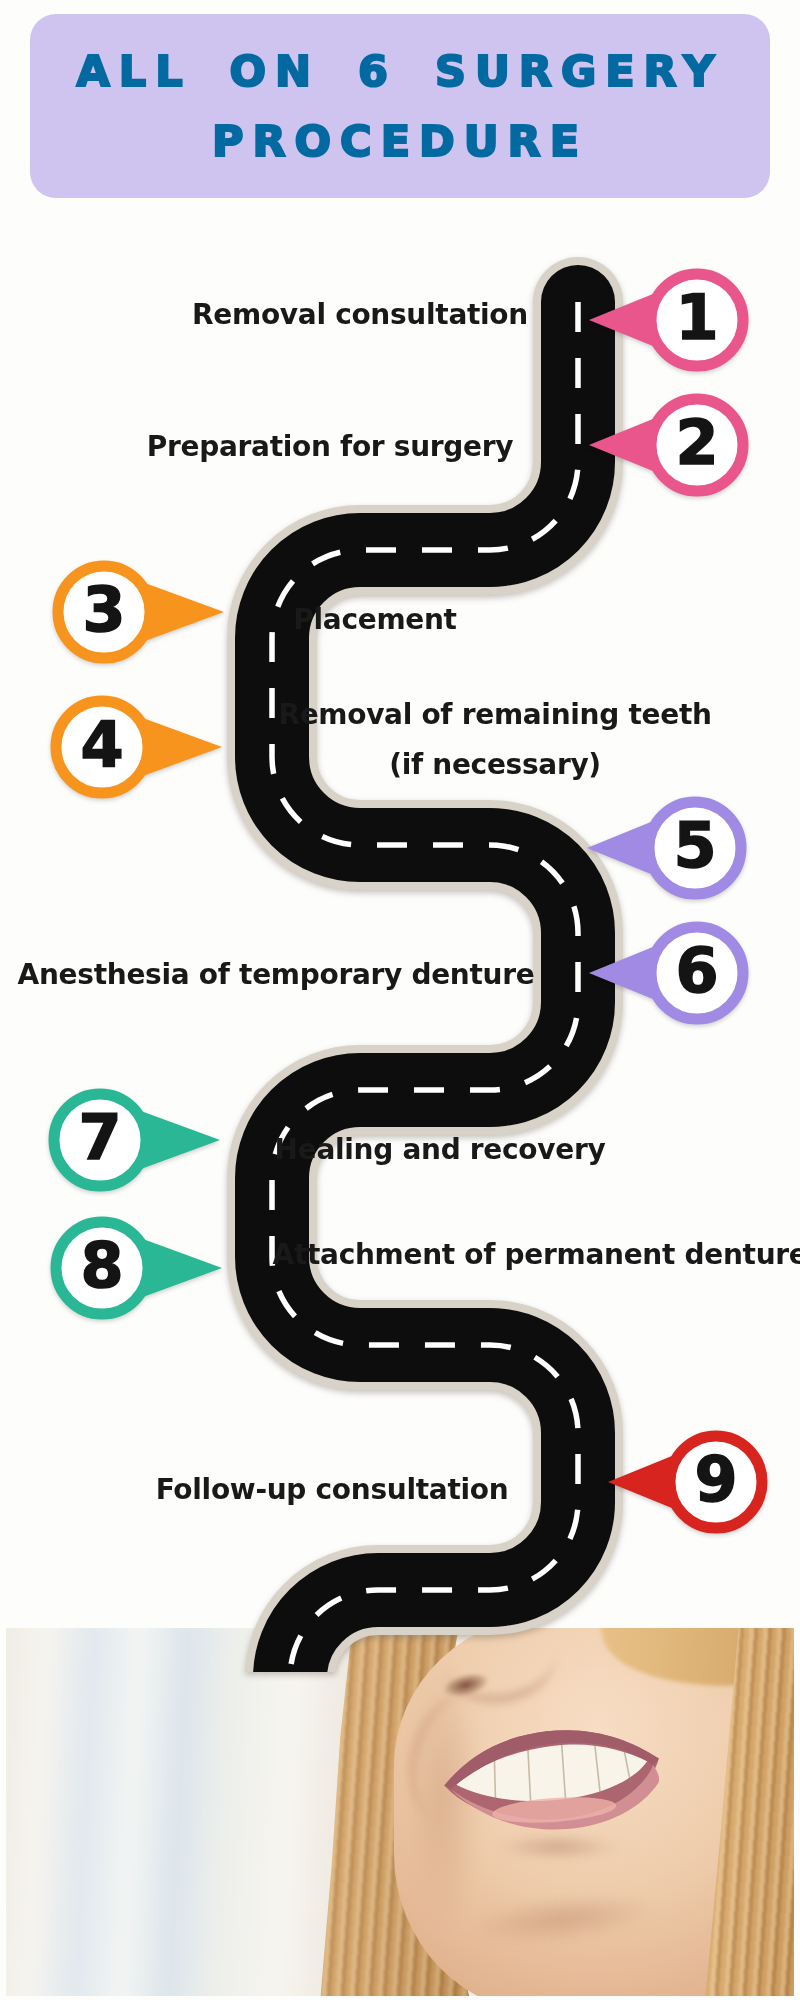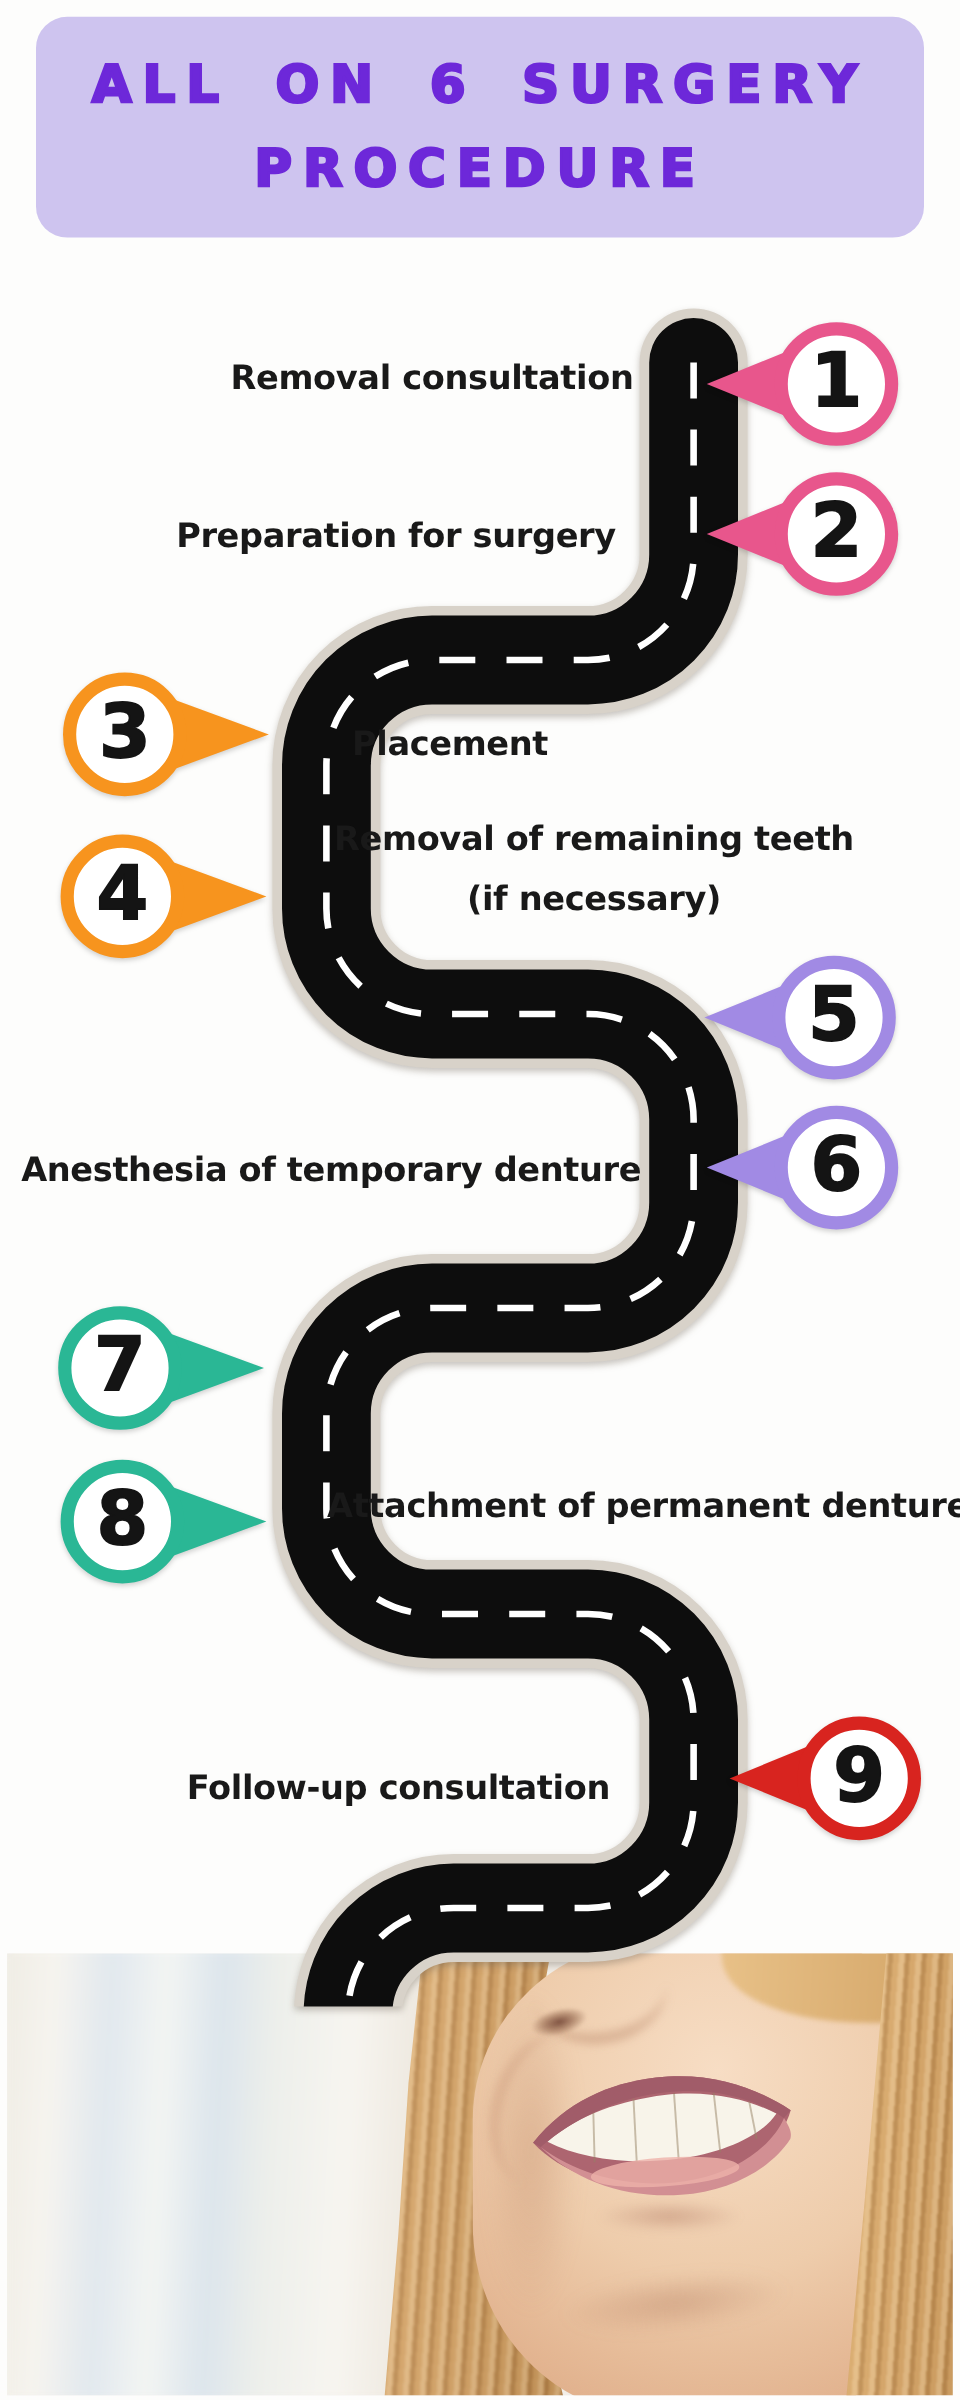--- a/index.html
+++ b/index.html
@@ -16,21 +16,21 @@
   svg.road{position:absolute;left:0;top:0;z-index:3;
            filter:drop-shadow(0 3px 3px rgba(110,100,88,.38));}
 
   
   .lbl{position:absolute;transform:translate(-50%,-50%);z-index:4;
        font-size:28px;font-weight:800;color:#191919;letter-spacing:-.3px;
        white-space:nowrap;text-align:center;line-height:50px;}
   .lbl1{left:360px;top:315px;}
   .lbl2{left:330px;top:447px;}
   .lbl3{left:375px;top:620px;}
-  .lbl4{left:495px;top:724px;}
+  .lbl4{left:495px;top:740px;}
   .lbl5{left:276px;top:879px;}
   .lbl6{left:276px;top:975px;}
   .lbl7{left:440px;top:1150px;}
   .lbl8{left:540px;top:1255px;}
   .lbl9{left:332px;top:1490px;}
 
   
   .pin{position:absolute;width:180px;height:112px;z-index:5;
        filter:drop-shadow(0 2px 2px rgba(0,0,0,.18));}
   .pin svg{position:absolute;left:0;top:0;}
@@ -91,21 +91,21 @@
               filter:blur(1px);}
   .hair-top-right{left:598px;top:-30px;width:220px;height:92px;
                   background:linear-gradient(100deg,#e8c188,#cf9f60);
                   border-radius:0 0 0 75%;transform:rotate(-7deg);filter:blur(2px);}
 </style>
 </head>
 <body>
 
 <div id="stage">
 
-  <div class="title" style="color: #6d28d9; background: rgb(206, 196, 239);">
+  <div class="title" style="color: #0369a1; background: rgb(206, 196, 239);">
     <div class="title-line">ALL ON 6 SURGERY</div>
     <div class="title-line">PROCEDURE</div>
   </div>
 
   <svg class="road" width="800" height="1672" viewBox="0 0 800 1672">
     <defs>
       <path id="roadline" fill="none" d="M578 302 L578 462 A88 88 0 0 1 490 550 L360 550 A88 88 0 0 0 272 638
            L272 757 A88 88 0 0 0 360 845 L490 845 A88 88 0 0 1 578 933
            L578 1002 A88 88 0 0 1 490 1090 L360 1090 A88 88 0 0 0 272 1178
            L272 1257 A88 88 0 0 0 360 1345 L490 1345 A88 88 0 0 1 578 1433
@@ -117,20 +117,21 @@
   </svg>
 
   <div class="lbl lbl1">Removal consultation</div>
   <div class="lbl lbl2">Preparation for surgery</div>
   <div class="lbl lbl3">Placement</div>
   <div class="lbl lbl4">
     <div>Removal of remaining teeth</div>
     <div>(if necessary)</div>
   </div>
   <div class="lbl lbl6">Anesthesia of temporary denture</div>
+  <div class="lbl lbl7">Healing and recovery</div>
   <div class="lbl lbl8">Attachment of permanent denture</div>
   <div class="lbl lbl9">Follow-up consultation</div>
 
   <div class="pin pl pin1" style="color: rgb(232, 86, 140);">
     <svg viewBox="0 0 180 112" width="180" height="112">
       <polygon points="14,56 122,12 122,100" fill="currentColor"></polygon>
       <circle cx="122" cy="56" r="46" fill="#ffffff" stroke="currentColor" stroke-width="11"></circle>
     </svg>
     <span class="num">1</span>
   </div>

